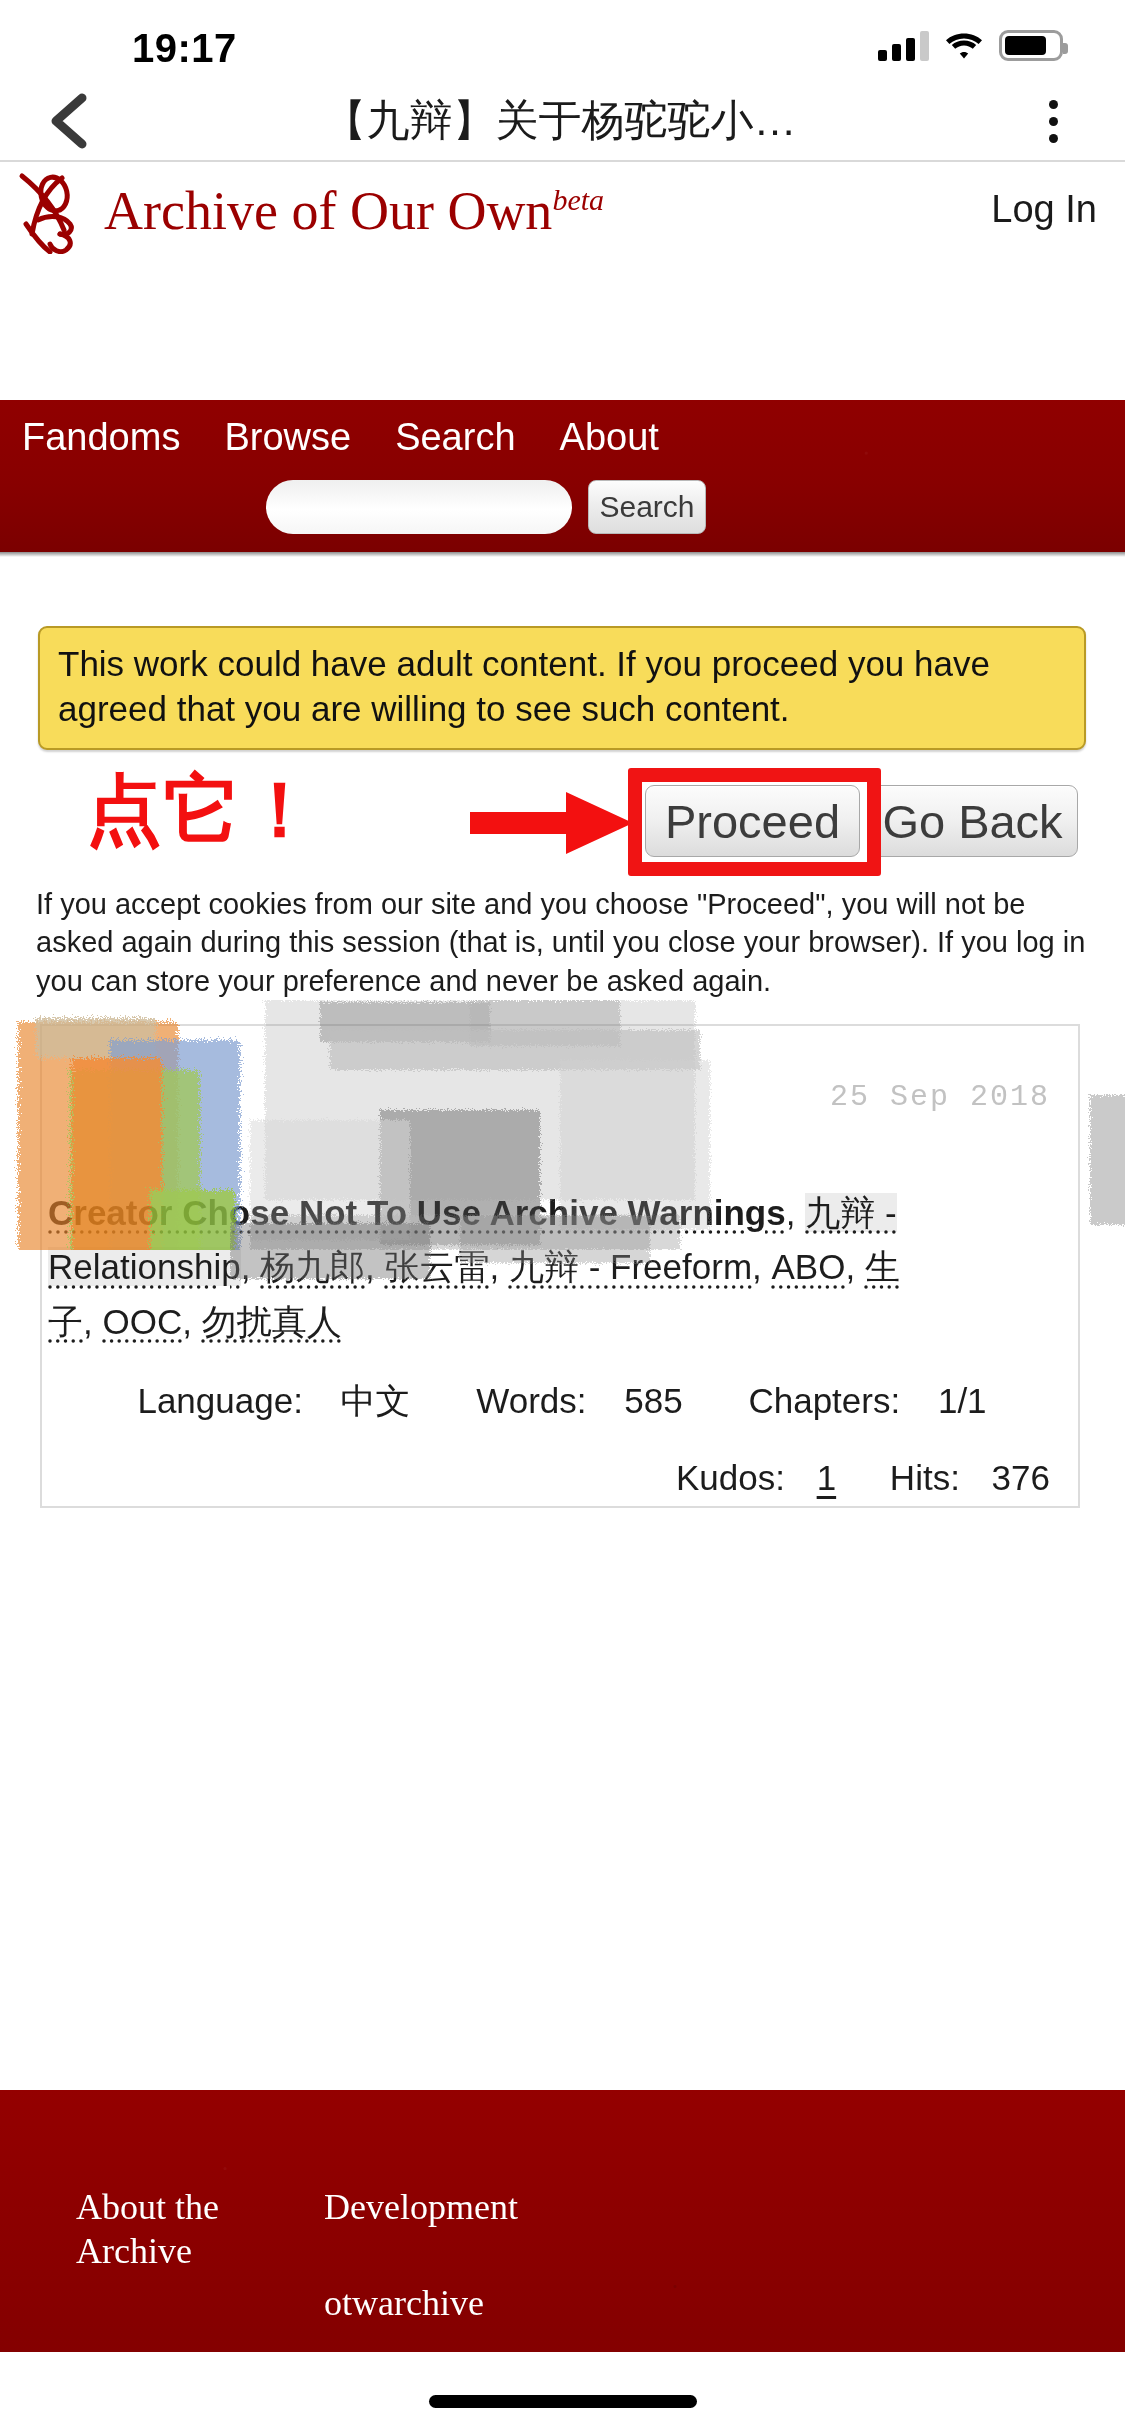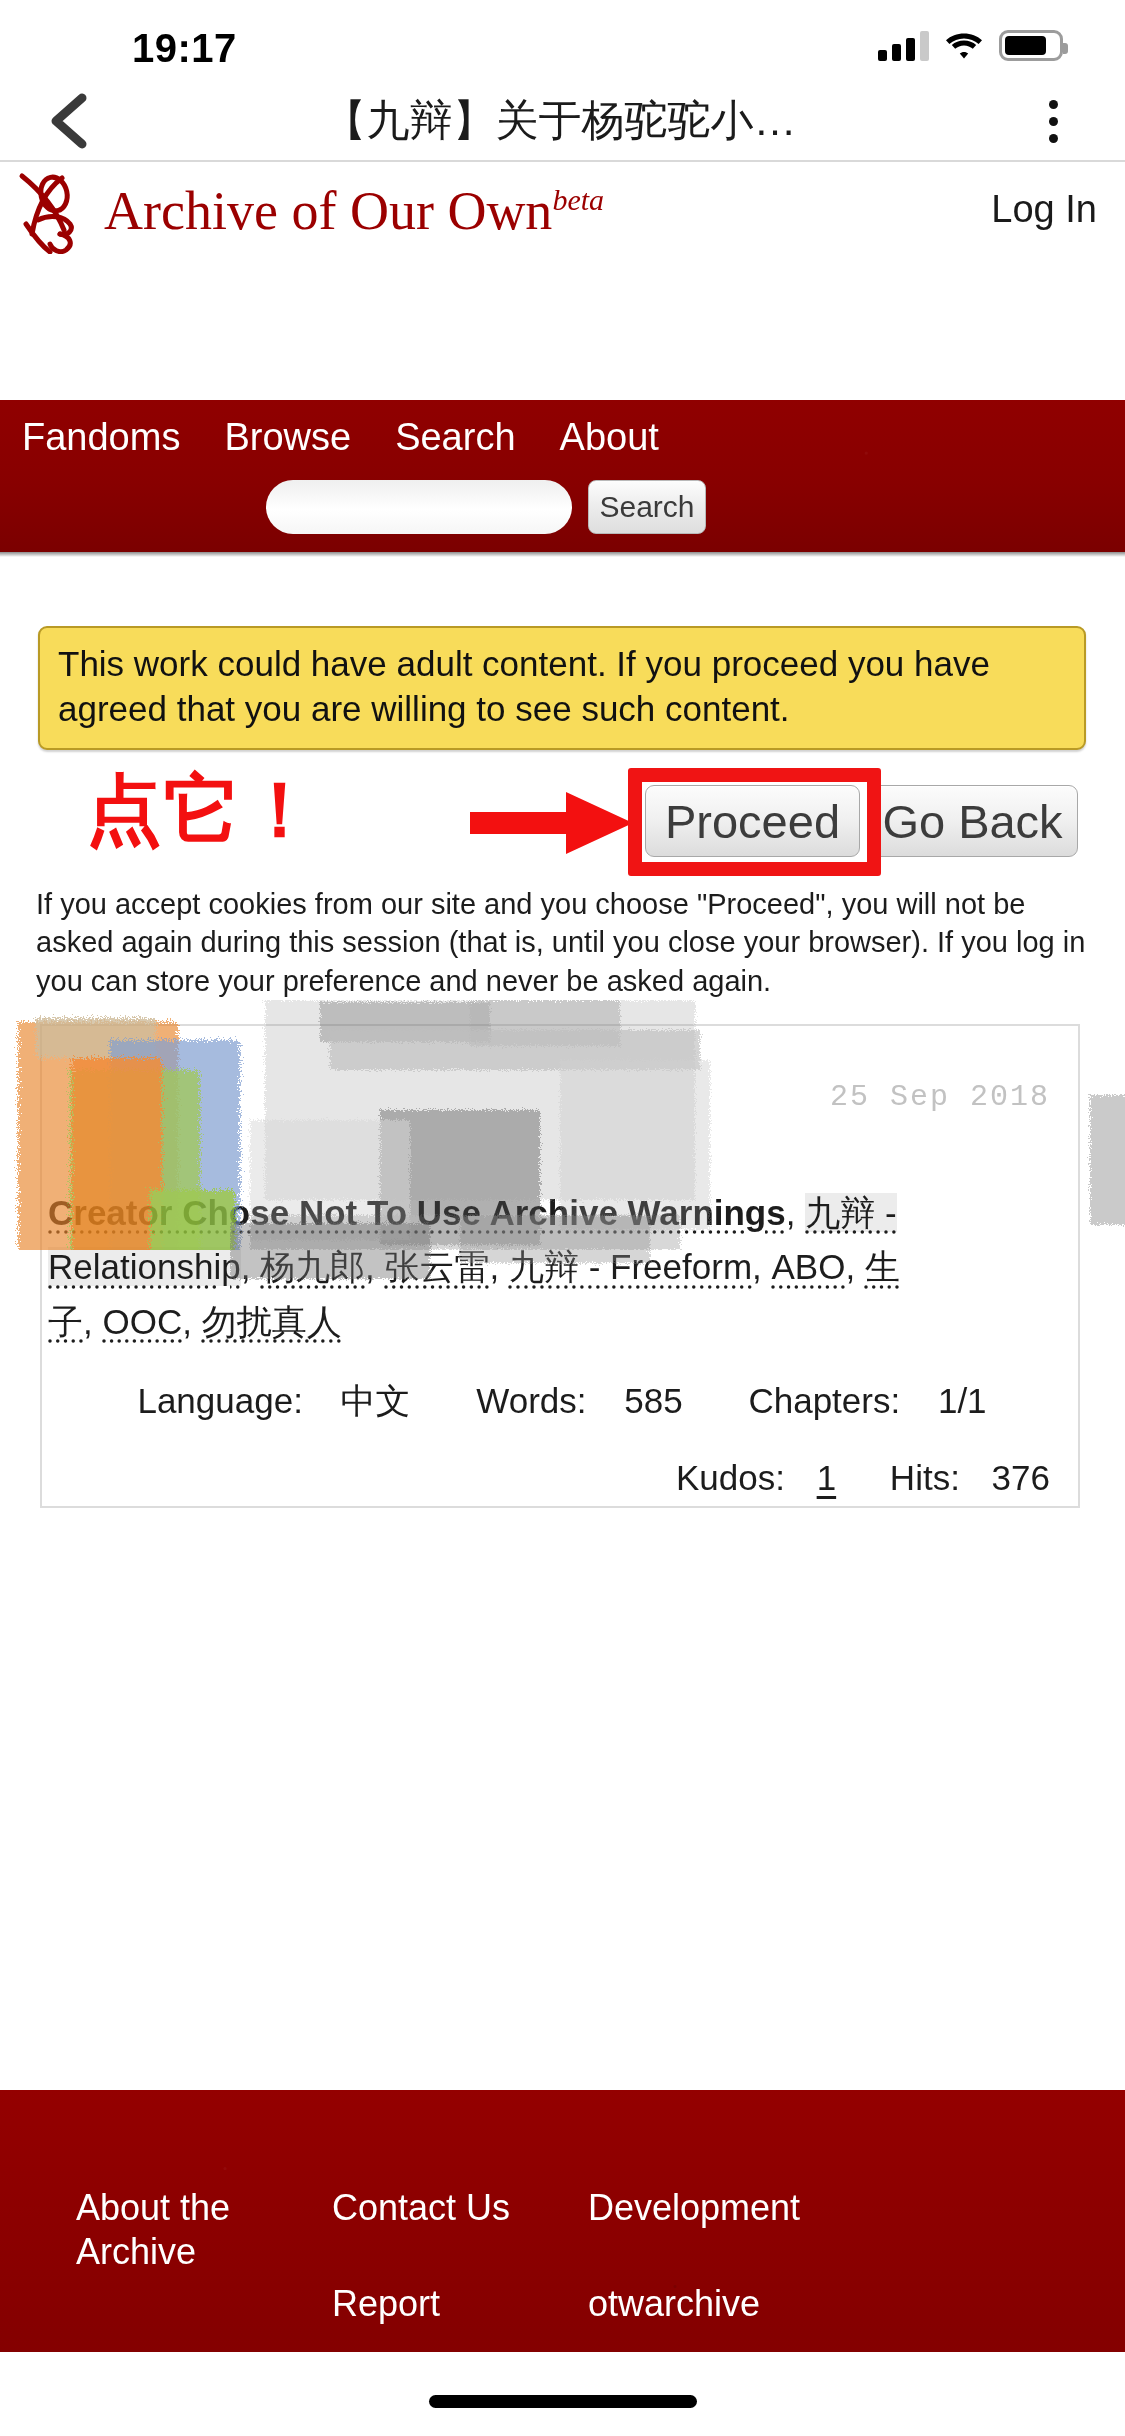--- a/index.html
+++ b/index.html
@@ -227,22 +227,22 @@
   
   .footer {
     position: absolute; top: 2090px; left: 0; width: 1125px; height: 262px;
     background: #8a0000;
     background-image:
       radial-gradient(circle at 20% 30%, rgba(255,255,255,0.04) 0 1px, transparent 2px),
       radial-gradient(circle at 60% 75%, rgba(0,0,0,0.10) 0 1px, transparent 2px),
       linear-gradient(180deg,#940000 0%, #8c0000 50%, #840000 100%);
   }
   .footer-cols {
-    position: absolute; top: 96px; left: 76px; display: flex; gap: 8px;
-    font-family: Liberation Sans, sans-serif;
+    position: absolute; top: 96px; left: 76px; display: flex; gap: 0;
+    font-family: Liberation Serif, serif;
   }
   .footer-col { width: 248px; }
   .footer-col a {
     display: block; color: #fff; text-decoration: none;
     font-size: 36px; line-height: 1.22;
   }
   .footer-col a + a { margin-top: 52px; }
   .footer-col.wide { width: 250px; }
 
   .home-indicator {
@@ -408,24 +408,20 @@
       <rect x="0" y="8" width="200" height="56" fill="#6f6f6f" opacity="0.7"></rect>
       <rect x="230" y="0" width="190" height="48" fill="#8d8d8d" opacity="0.6"></rect>
     </g>
   </svg>
 
   <div class="footer">
     <div class="footer-cols">
       <div class="footer-col">
         <a href="#">About the Archive</a>
       </div>
-      <div class="footer-col">
-        <a href="#">Contact Us</a>
-        <a href="#">Report</a>
-      </div>
       <div class="footer-col wide">
         <a href="#">Development</a>
         <a href="#">otwarchive</a>
       </div>
     </div>
   </div>
 
   <div class="home-indicator"></div>
 </div>
 

